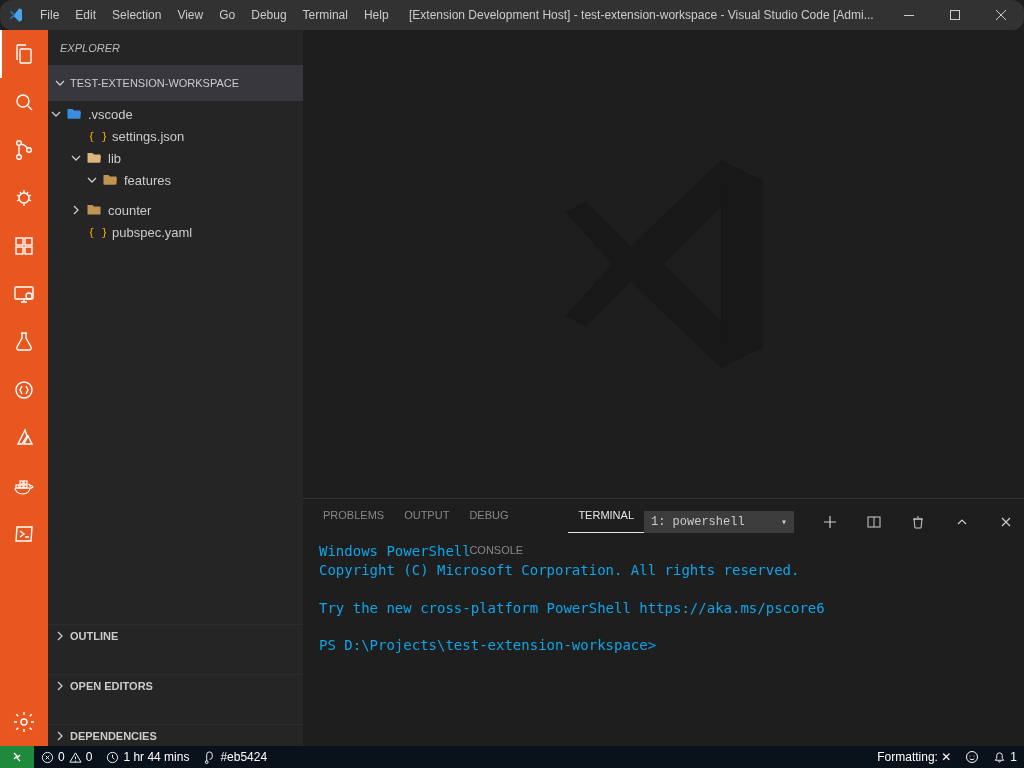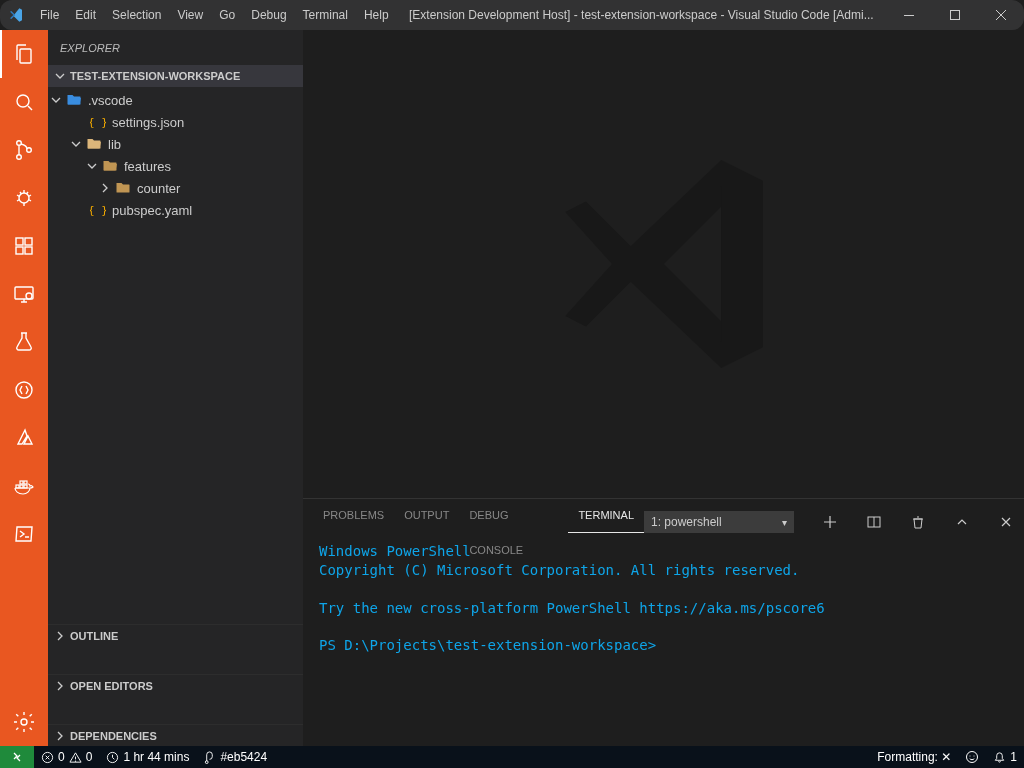--- a/index.html
+++ b/index.html
@@ -25,41 +25,41 @@
 .main { flex: 1; display: flex; min-height: 0; }
 
 .activitybar { width: 48px; background: #e95721; display: flex; flex-direction: column; align-items: center; }
 .act-item { width: 48px; height: 48px; display: flex; align-items: center; justify-content: center; cursor: pointer; position: relative; }
 .act-item.active::before { content: ""; position: absolute; left: 0; top: 0; bottom: 0; width: 2px; background: #fff; }
 .act-item svg { width: 24px; height: 24px; }
 .act-spacer { flex: 1; }
 
 .sidebar { width: 255px; background: #252526; display: flex; flex-direction: column; }
 .sidebar-title { height: 35px; padding: 0 12px; font-size: 11px; color: #bbb; display: flex; align-items: center; font-style: italic; }
-.sidebar-section { height: 22px; background: #37373d; display: flex; align-items: center; padding: 0 4px; font-size: 11px; font-weight: 700; color: #ccc; cursor: pointer; }
+.sidebar-section { height: 36px; background: #37373d; display: flex; align-items: center; padding: 0 4px; font-size: 11px; font-weight: 400; color: #ccc; cursor: pointer; }
 .sidebar-section.collapsed, .bottom-section {
   height: 22px; background: #2d2d2d; display: flex; align-items: center;
   padding: 0 4px; font-size: 11px; font-weight: 700; color: #ccc; cursor: pointer;
 }
 .bottom-section { background: #252526; border-top: 1px solid #2d2d2d; margin-top: 28px; }
 .tree { flex: 1; overflow: auto; padding-top: 2px; }
 .tree-row { height: 22px; display: flex; align-items: center; cursor: pointer; font-size: 13px; color: #ccc; }
 .tw { width: 16px; height: 16px; display: inline-flex; align-items: center; justify-content: center; margin-right: 2px; }
 .file-ico { width: 16px; height: 16px; margin-right: 6px; display: inline-flex; align-items: center; justify-content: center; }
 .chev { width: 12px; height: 12px; }
 
 .editor { flex: 1; background: #1e1e1e; display: flex; flex-direction: column; position: relative; }
 .editor-watermark { flex: 1; display: flex; align-items: center; justify-content: center; }
 .editor-watermark svg { width: 260px; height: 260px; opacity: 1; }
 
 .panel { height: 248px; border-top: 1px solid #333; background: #1e1e1e; display: flex; flex-direction: column; }
 .panel-tabs { height: 35px; display: flex; align-items: flex-end; padding: 0 10px; gap: 0; border-bottom: 1px solid #1e1e1e; }
 .panel-tab { padding: 0 10px; height: 35px; line-height: 35px; font-size: 11px; color: #888; cursor: pointer; }
 .panel-tab.active { color: #e7e7e7; border-bottom: 1px solid #e7e7e7; }
-.panel-actions { margin-left: auto; display: flex; align-items: center; gap: 28px; }
+.panel-actions { margin-left: auto; display: flex; align-items: center; gap: 28px; font-family: Liberation Mono, monospace; }
 .term-select { background: #3c3c3c; color: #ccc; border: 1px solid #3c3c3c; font-size: 12px; height: 22px; padding: 0 18px 0 6px; position: relative; min-width: 150px; display:flex; align-items:center; }
 .term-select::after { content: "▾"; position: absolute; right: 6px; color: #ccc; font-size: 10px; }
 .p-act { width: 16px; height: 16px; color: #ccc; cursor: pointer; display: inline-flex; align-items: center; justify-content: center; }
 .term-body { flex: 1; padding: 8px 16px; font-family: Consolas, monospace; font-size: 14px; color: #0ea5e9; line-height: 1.35; white-space: pre; }
 
 .statusbar { height: 22px; background: #09111a; color: #fff; display: flex; align-items: center; font-size: 12px; }
 .sb-item { padding: 0 7px; height: 22px; display: flex; align-items: center; gap: 4px; cursor: pointer; }
 .sb-remote { background: #1f8a3b; width: 34px; justify-content: center; }
 .sb-spacer { flex: 1; }
 </style>
@@ -243,21 +243,21 @@
             </svg>
           </span>
           <span class="file-ico">
             <svg width="16" height="16" viewBox="0 0 16 16">
               <path fill="#c09553" d="M1.5 3h5l1.5 1.5H14a.5.5 0 0 1 .5.5v7a.5.5 0 0 1-.5.5H2a.5.5 0 0 1-.5-.5V3z"></path>
               <path fill="#c09553" opacity=".9" d="M2 6h13l-1.5 6.5H2z"></path>
             </svg>
           </span>
           <span>features</span>
         </div>
-        <div class="tree-row" style="padding-left: 49px;">
+        <div class="tree-row" style="padding-left: 20px; margin-top: 8px;">
           <span class="tw">
             <svg class="chev" viewBox="0 0 12 12">
               <path d="M4 2l4 4-4 4" fill="none" stroke="#ccc" stroke-width="1.3"></path>
             </svg>
           </span>
           <span class="file-ico">
             <svg width="16" height="16" viewBox="0 0 16 16">
               <path fill="#c09553" d="M1.5 3h5l1.5 1.5H14a.5.5 0 0 1 .5.5v7a.5.5 0 0 1-.5.5H2a.5.5 0 0 1-.5-.5V3z"></path>
             </svg>
           </span>

